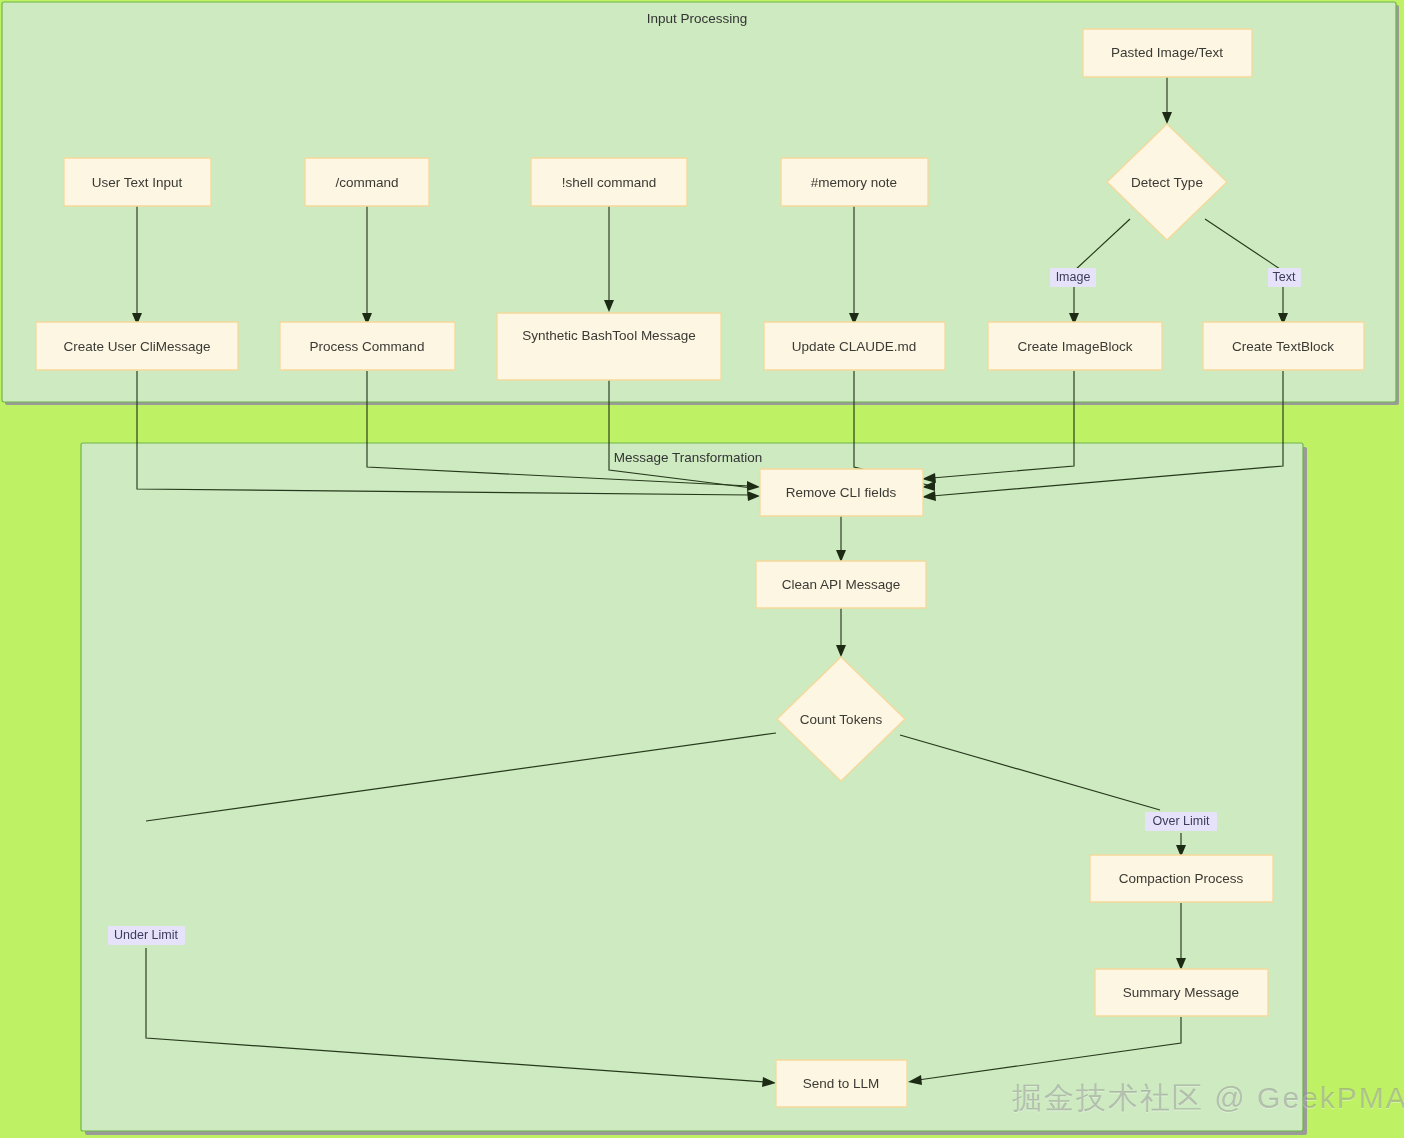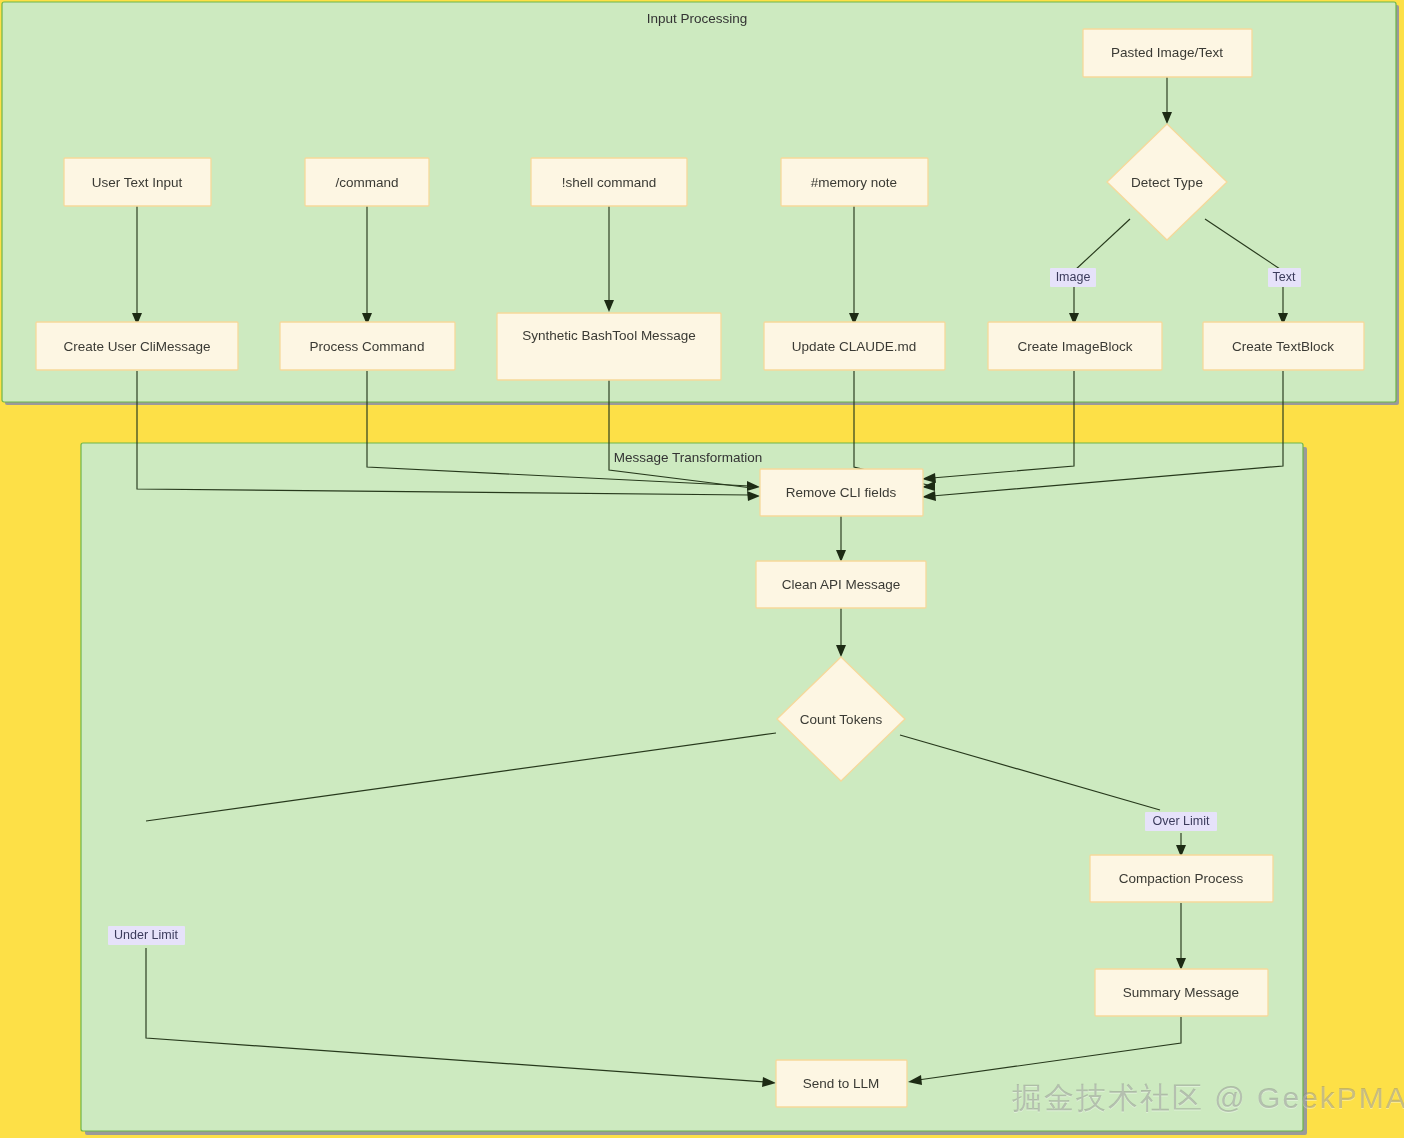--- a/index.html
+++ b/index.html
@@ -5,21 +5,21 @@
 <style>
   html, body {
     margin: 0;
     padding: 0;
     background: #000000;
   }
   #stage {
     position: relative;
     width: 1404px;
     height: 1138px;
-    background: #fde047;
+    background: #bef264;
     overflow: hidden;
     font-family: "Liberation Sans", sans-serif;
   }
   svg.diagram {
     position: absolute;
     left: 0;
     top: 0;
     width: 1404px;
     height: 1138px;
     display: block;

